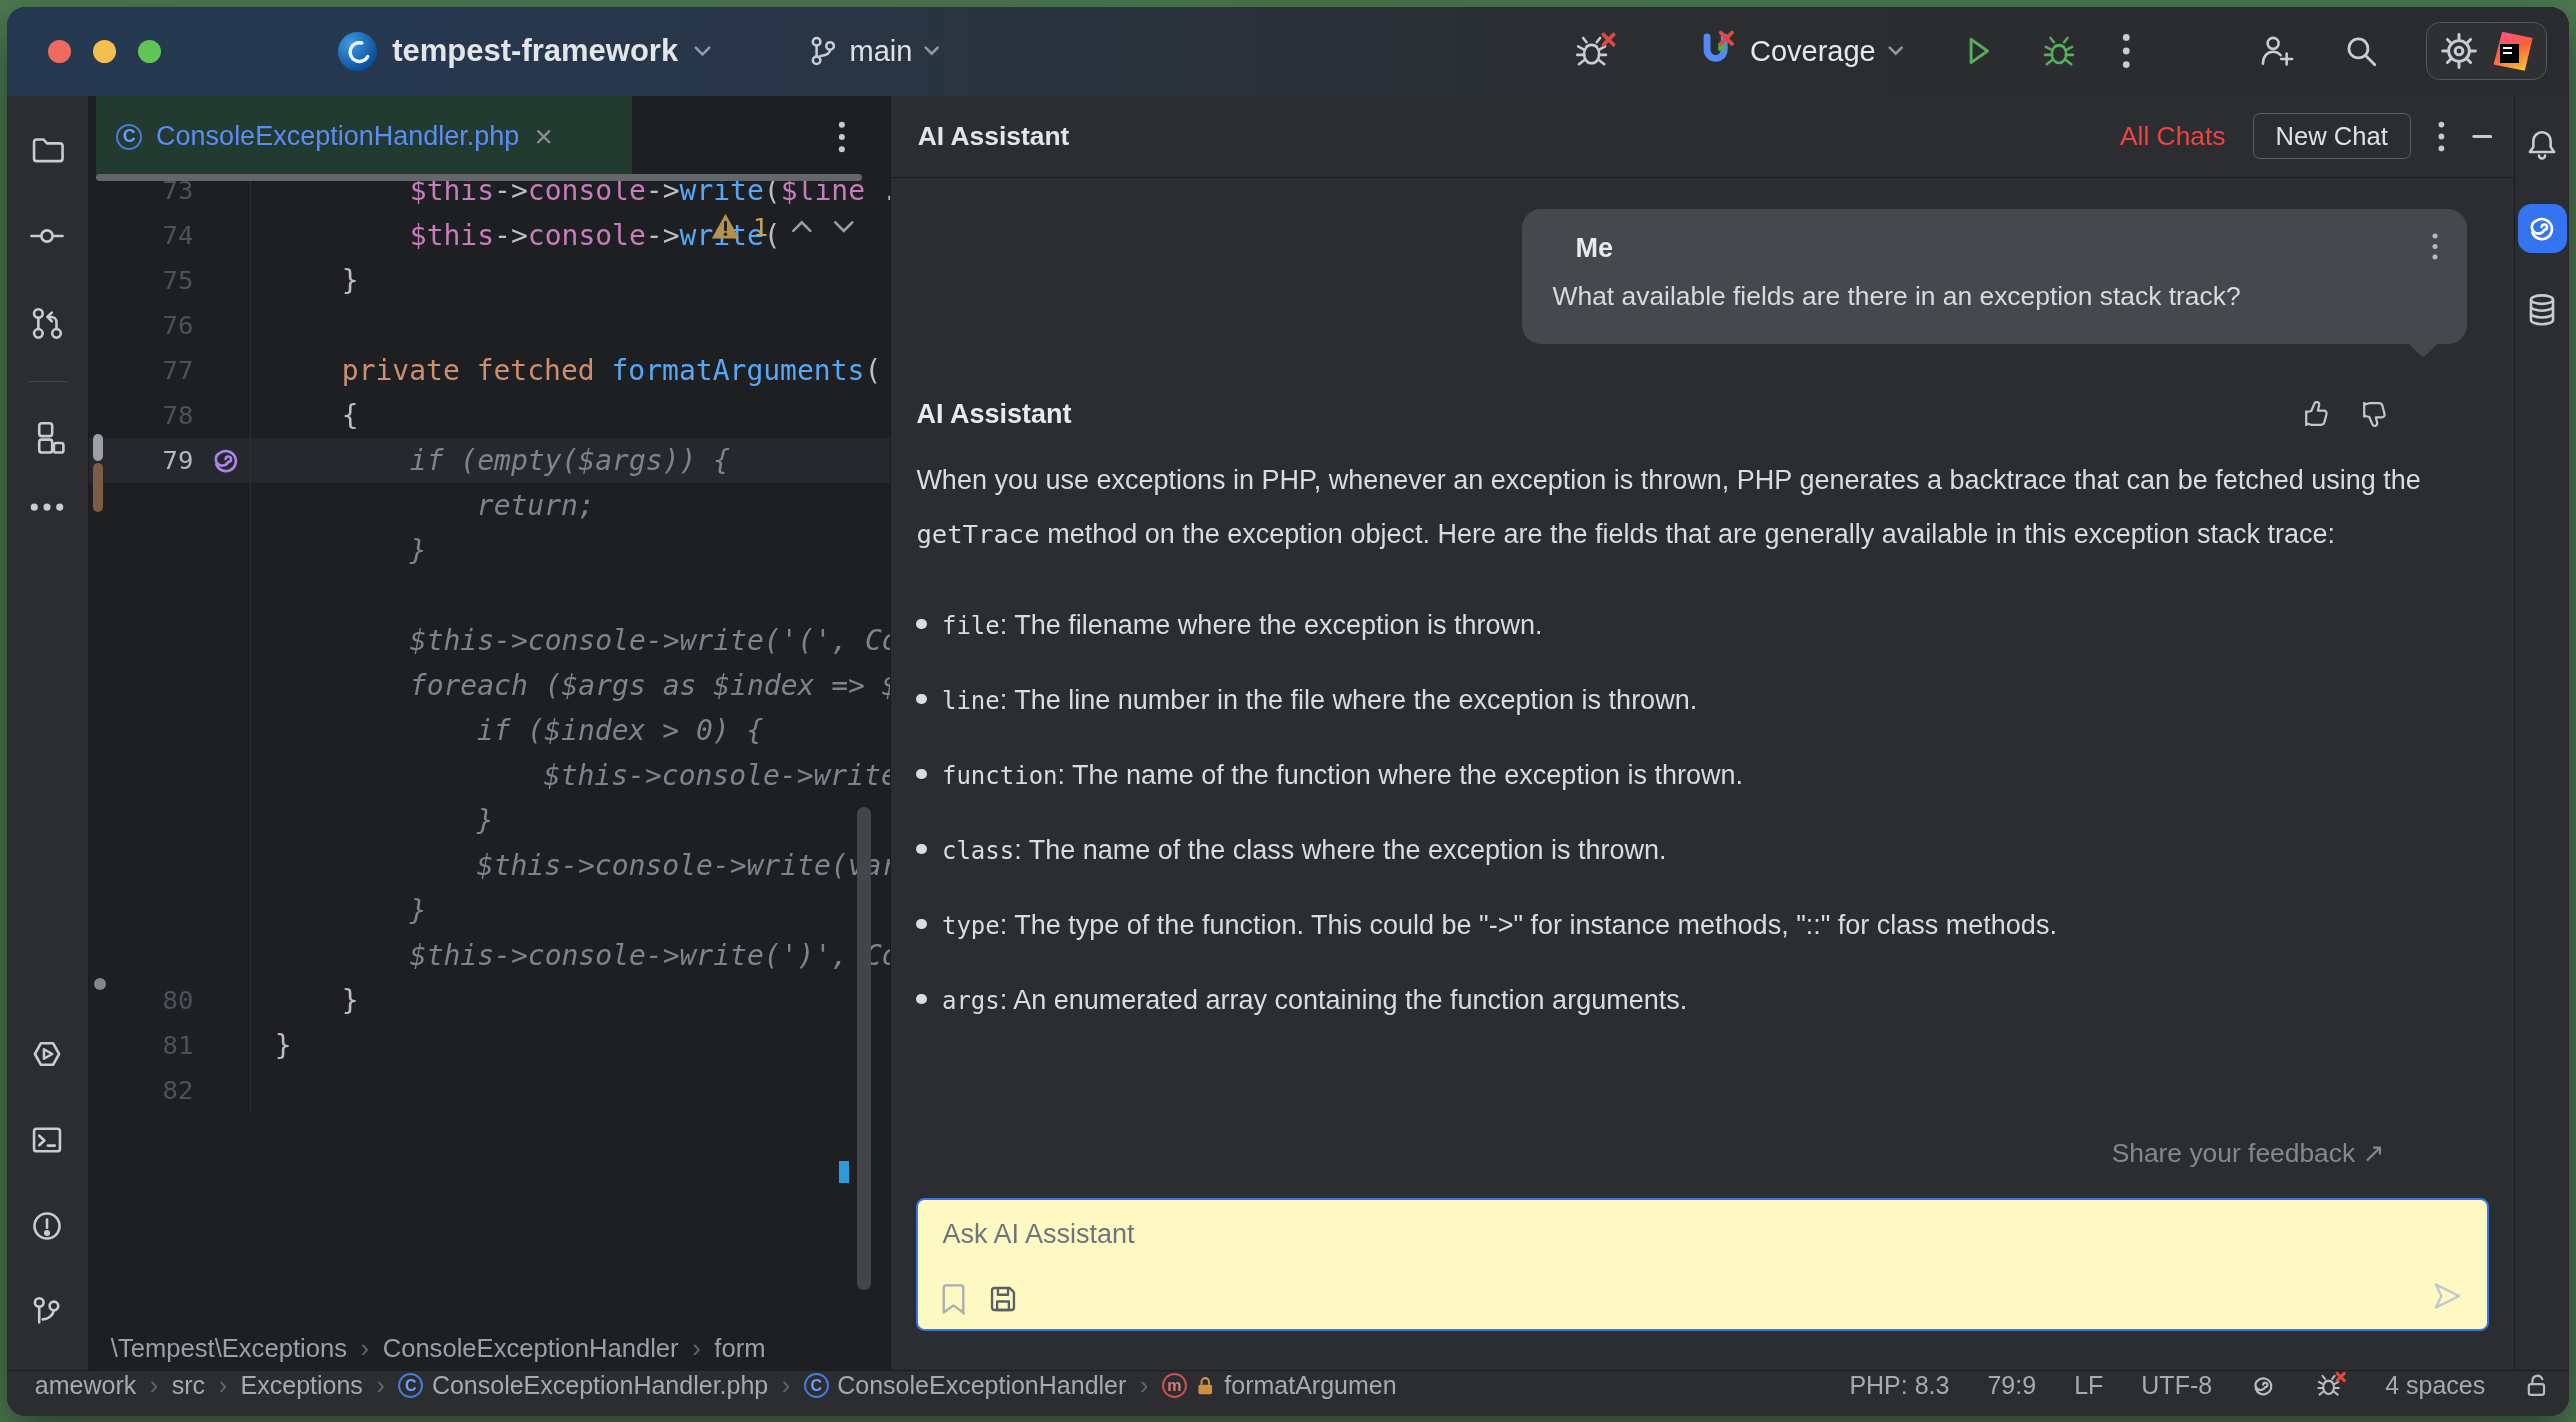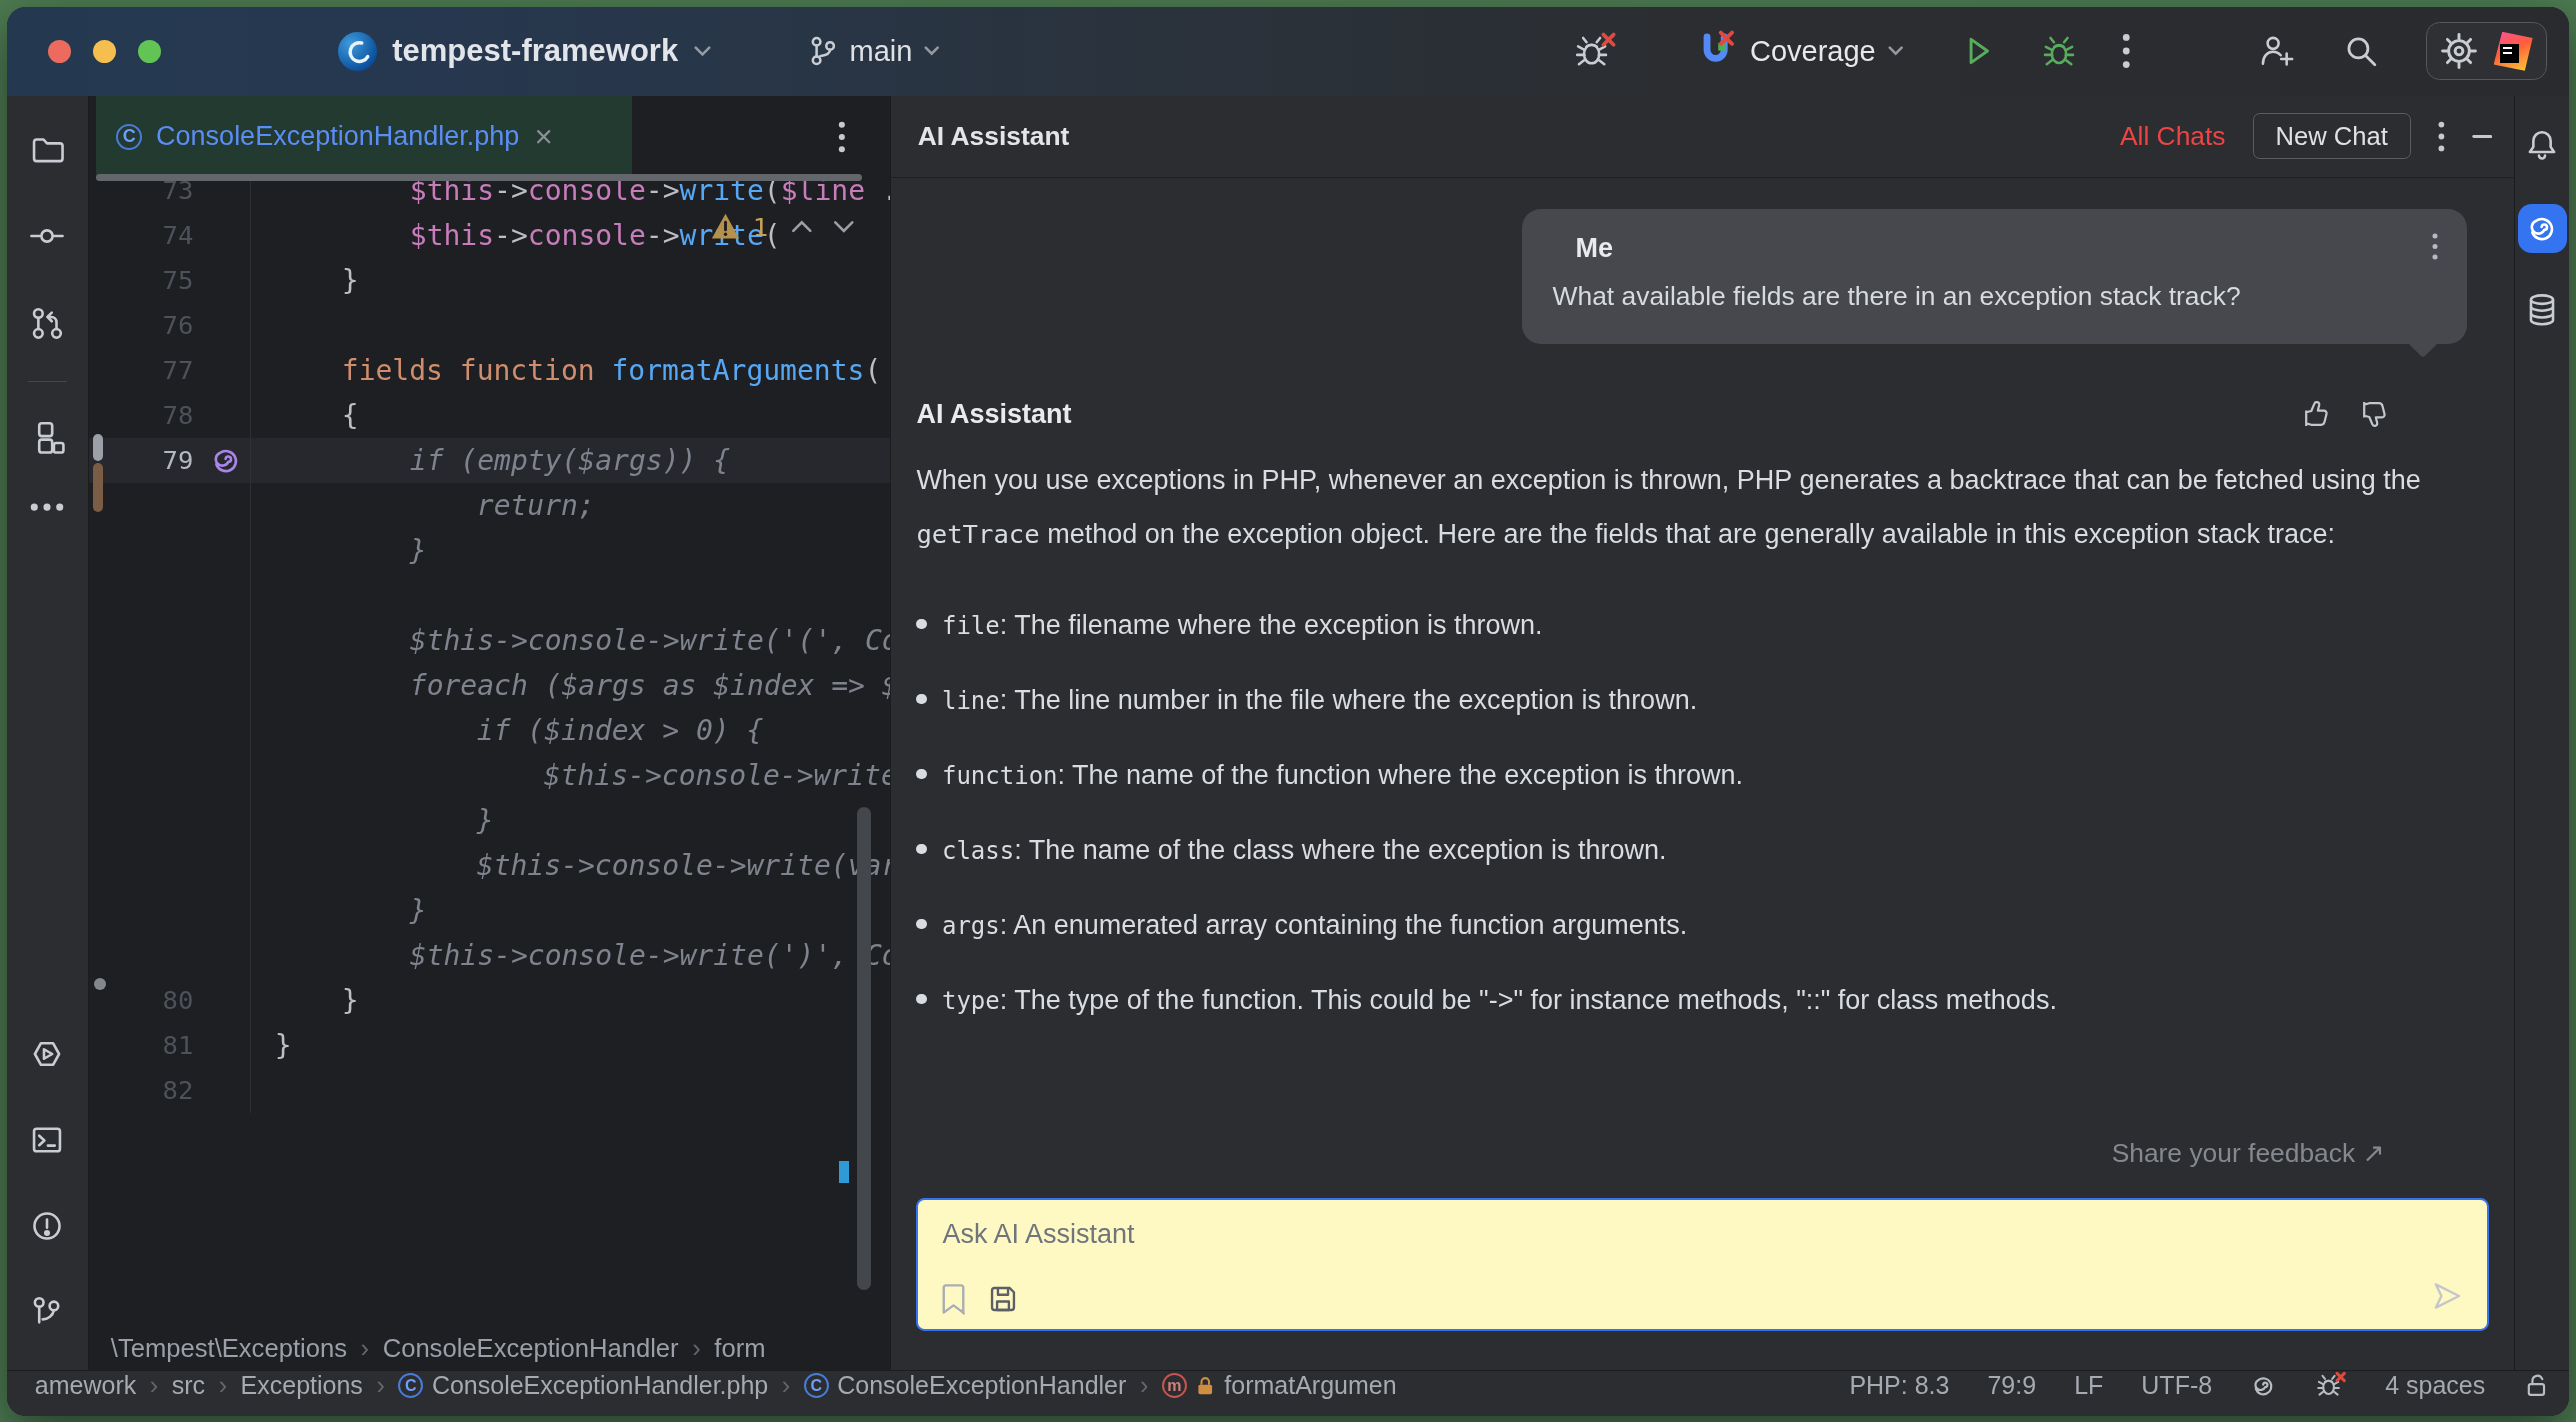--- a/index.html
+++ b/index.html
@@ -335,21 +335,21 @@
             <div class="crow">
               <span class="mk"></span>
               <span class="ln">76</span>
               <span class="ic"></span>
               <span class="cd" style="padding-left: 24px;"></span>
             </div>
             <div class="crow">
               <span class="mk"></span>
               <span class="ln">77</span>
               <span class="ic"></span>
-              <span class="cd" style="padding-left: 91px;"><span class="s-kw">fields function </span><span class="s-fn">formatArguments</span><span class="s-pl">(</span></span>
+              <span class="cd" style="padding-left: 91px;"><span class="s-kw">private fetched </span><span class="s-fn">formatArguments</span><span class="s-pl">(</span></span>
             </div>
             <div class="crow">
               <span class="mk"></span>
               <span class="ln">78</span>
               <span class="ic"></span>
               <span class="cd" style="padding-left: 91px;"><span class="s-pl">{</span></span>
             </div>
             <div class="crow cur">
               <span class="mk"></span>
               <span class="ln">79</span>
@@ -516,22 +516,22 @@
                 <path d="M12 18 l6 -1.5 3.5 -8.5 a3 3 0 0 1 5.8 1.4 l-1.6 6.6 h7.1 a3.2 3.2 0 0 1 3.1 4 l-2.4 9.5 a4.2 4.2 0 0 1 -4.1 3.2 H18 l-6 -1.7 z M12 16 v18"></path>
               </svg>
             </div>
           </div>
           <div class="para" id="ai-paragraph"><span>When you use exceptions in PHP, whenever an exception is thrown, PHP generates a backtrace that can be fetched using the </span><span class="mono">getTrace</span><span> method on the exception object. Here are the fields that are generally available in this exception stack trace:</span></div>
           <div class="bullets" id="bullets">
               <div class="li"><span class="dotc"></span><span class="k">file</span><span>: The filename where the exception is thrown.</span></div>
               <div class="li"><span class="dotc"></span><span class="k">line</span><span>: The line number in the file where the exception is thrown.</span></div>
               <div class="li"><span class="dotc"></span><span class="k">function</span><span>: The name of the function where the exception is thrown.</span></div>
               <div class="li"><span class="dotc"></span><span class="k">class</span><span>: The name of the class where the exception is thrown.</span></div>
+              <div class="li"><span class="dotc"></span><span class="k">type</span><span>: The type of the function. This could be "-&gt;" for instance methods, "::" for class methods.</span></div>
               <div class="li"><span class="dotc"></span><span class="k">args</span><span>: An enumerated array containing the function arguments.</span></div>
-              <div class="li"><span class="dotc"></span><span class="k">type</span><span>: The type of the function. This could be "-&gt;" for instance methods, "::" for class methods.</span></div>
             </div>
         </div>
 
         <span class="feedback">Share your feedback ↗</span>
 
         <div class="inputbox">
           <span class="placeholder">Ask AI Assistant</span>
           <div class="in-icons">
             <svg width="29" height="34" viewBox="0 0 34 40" fill="none" stroke="#a9adb4" stroke-width="2.8" stroke-linejoin="round">
               <path d="M8 4 h18 a2.5 2.5 0 0 1 2.5 2.5 V36 l-11.5 -8.5 -11.5 8.5 V6.5 A2.5 2.5 0 0 1 8 4 z"></path>

